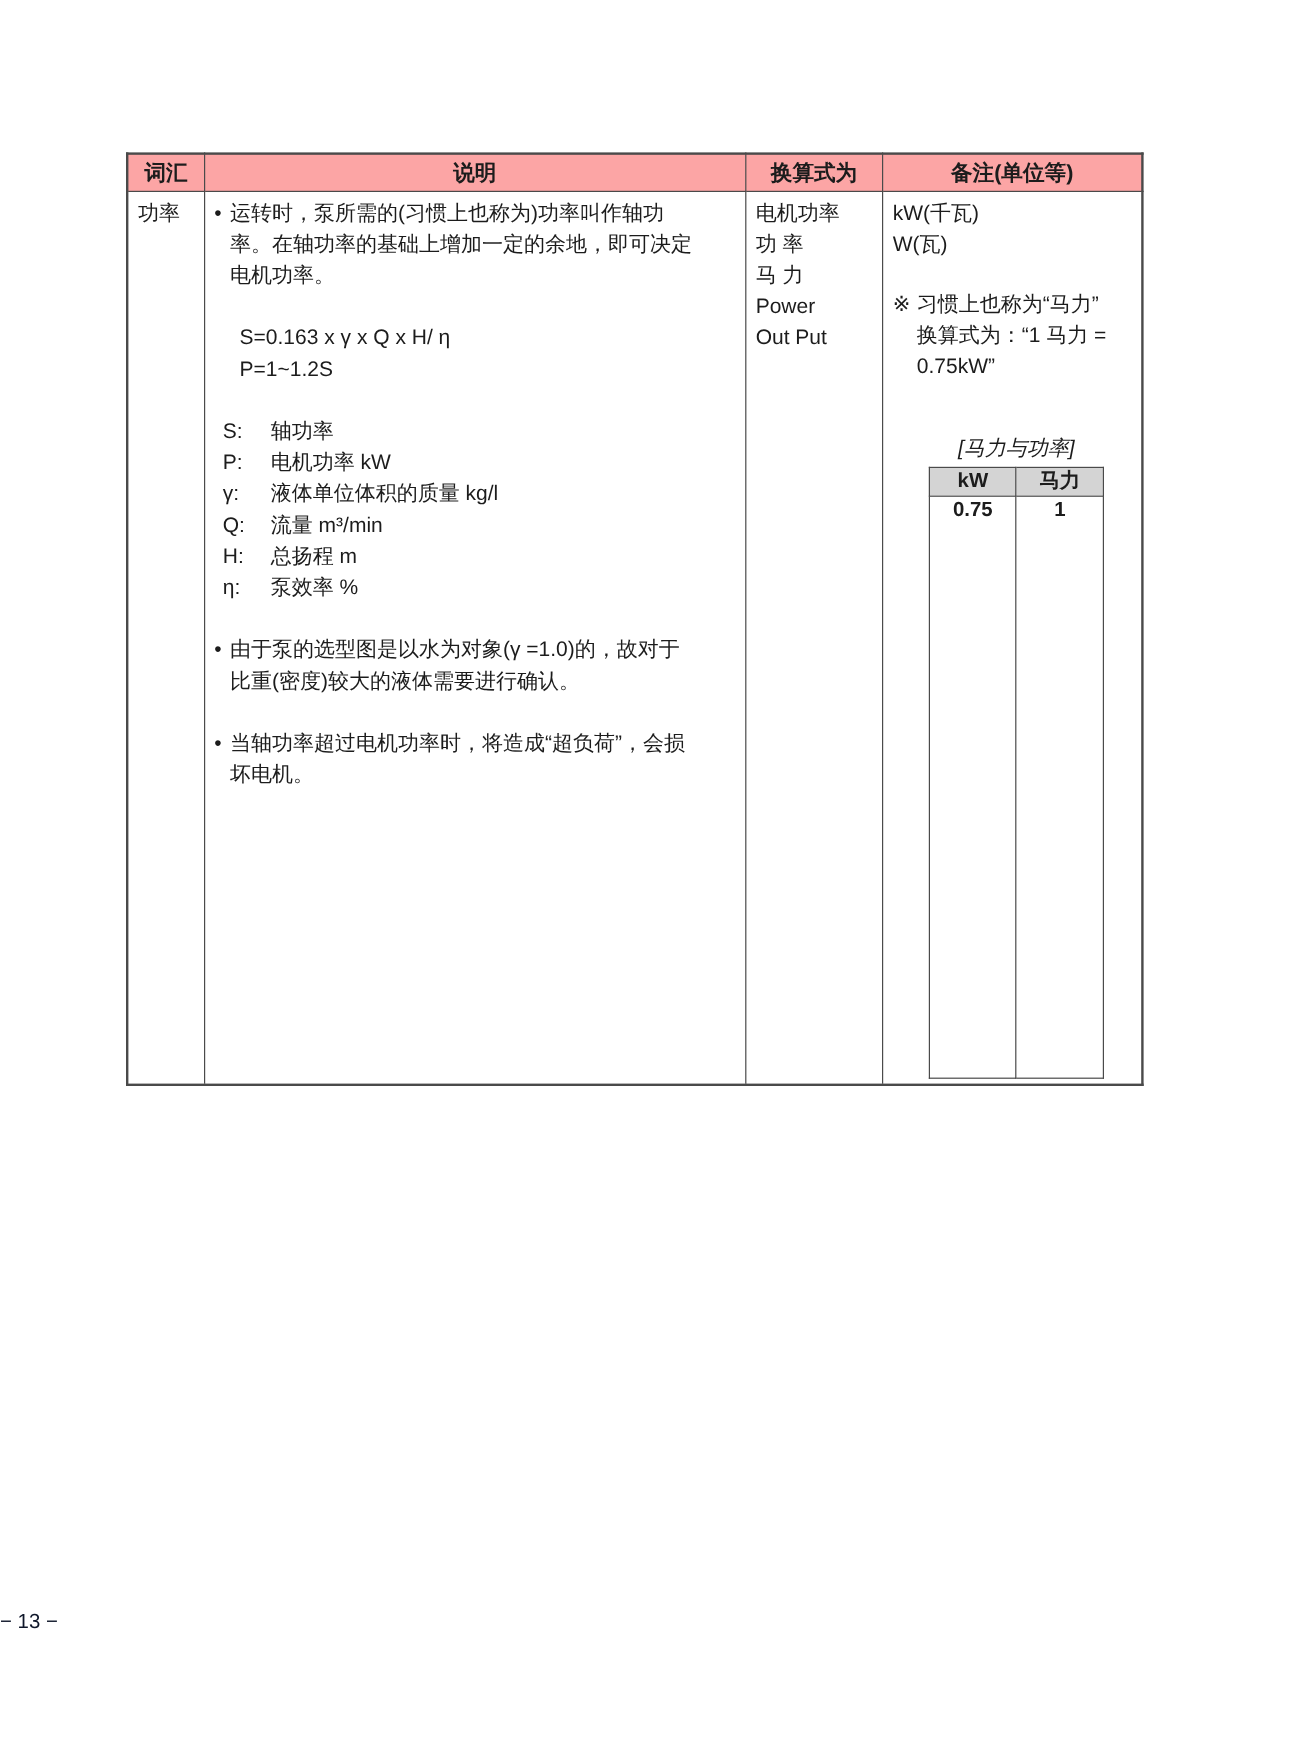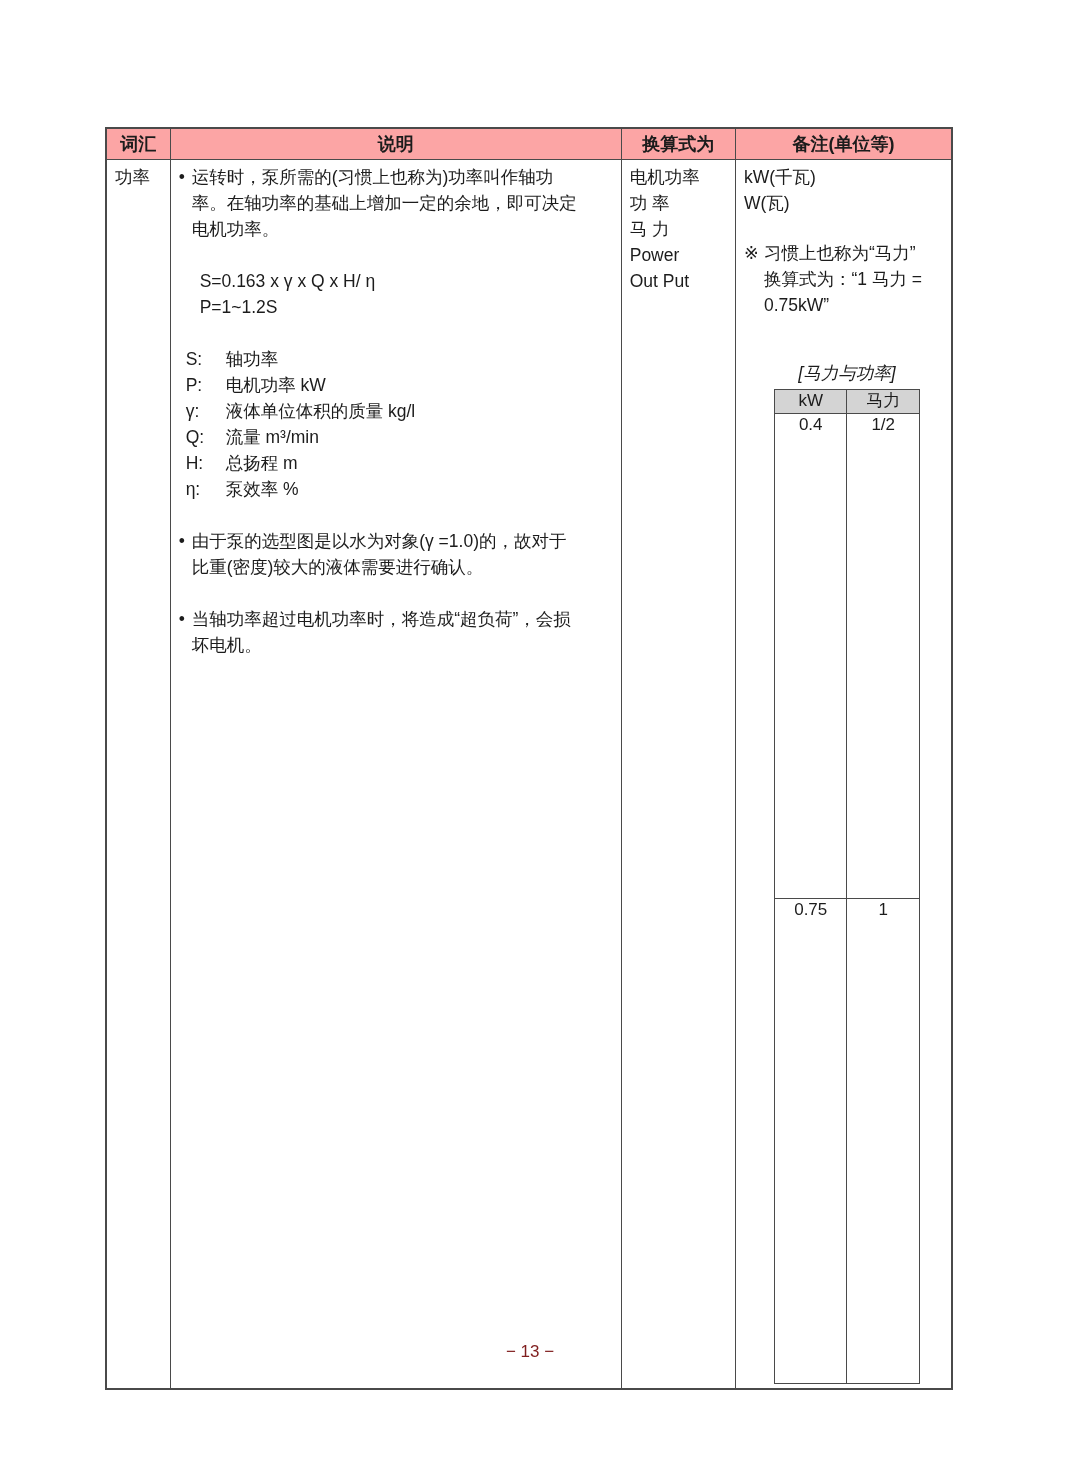--- a/index.html
+++ b/index.html
@@ -75,35 +75,34 @@
   .hp-wrap { width: 146px; margin: 42px 0 0 30px; }
   .hp-title { text-align: center; margin-bottom: 3px; font-size: 17.5px; font-style: italic; }
   .hp-table { border-collapse: collapse; width: 146px; border: 1.5px solid #4a4a4a; }
   .hp-table th, .hp-table td {
     border: 1.2px solid #4a4a4a;
     text-align: center;
     font-size: 17px;
     height: 22.5px;
     line-height: 22.5px;
     padding: 0;
-    font-weight: normal;
+    font-weight: bold;
   }
   .hp-table th { background: #d4d4d4; }
   .hp-col-kw { width: 72px; }
   .hp-col-hp { width: 72px; }
 
   
   .page-number {
     position: absolute;
     left: 0;
     top: 1342px;
     width: 1060px;
-    text-align: center;
     font-size: 17px;
-    color: #7f1d1d;
+    color: #0f172a;
   }
 </style>
 </head>
 <body>
 
 <table class="doc-table">
   <colgroup>
     <col class="col-term">
     <col class="col-desc">
     <col class="col-idiom">
@@ -191,24 +190,20 @@
                 <col class="hp-col-hp">
               </colgroup>
             <thead>
               <tr>
                 <th>kW</th>
                 <th>马力</th>
               </tr>
             </thead>
             <tbody>
               <tr>
-                <td>0.4</td>
-                <td>1/2</td>
-              </tr>
-              <tr>
                 <td>0.75</td>
                 <td>1</td>
               </tr>
 
             </tbody>
           </table>
         </div>
       </td>
     </tr>
 

